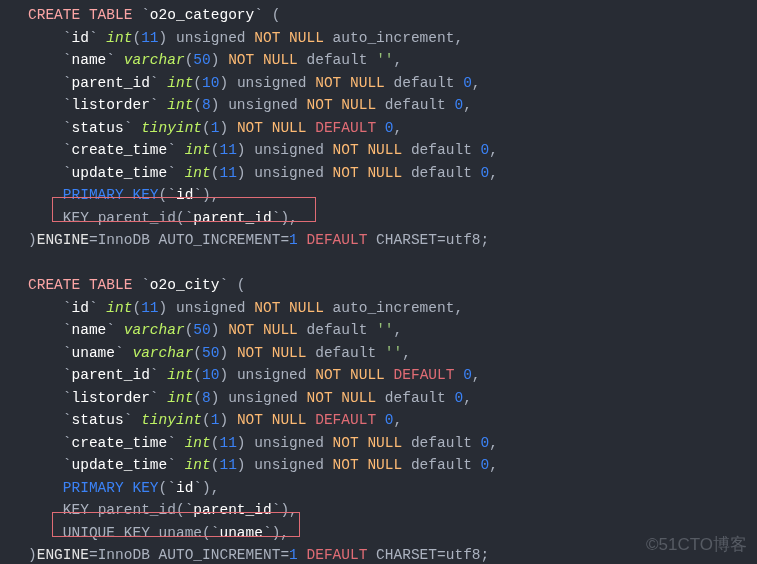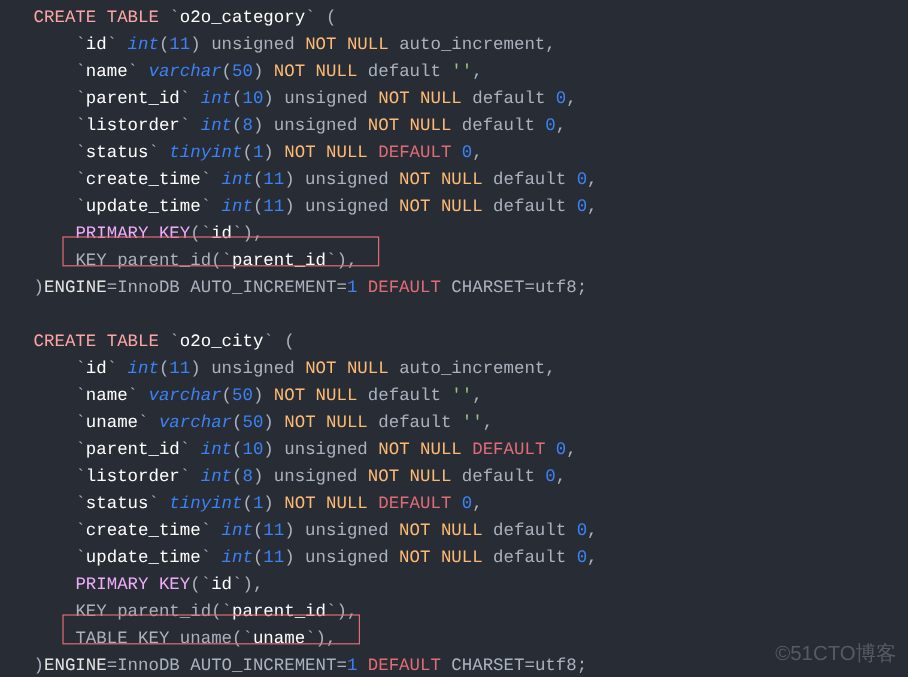--- a/index.html
+++ b/index.html
@@ -12,25 +12,25 @@
     width: 757px;
     height: 564px;
     overflow: hidden;
     position: relative;
   }
   .code-area {
     padding: 4px 0 0 28px;
     white-space: pre;
   }
   .kw-create { color: #fca5a5; }
-  .kw-type { color: #3b82f6; font-style: italic; }
+  .kw-type { color: #bef264; font-style: italic; }
   .kw-null { color: #fdba74; }
   .kw-default { color: #e06c75; }
   .kw-engine { color: #e5e5e5; }
-  .kw-primary { color: #f0abfc; }
+  .kw-primary { color: #3b82f6; }
   .identifier { color: #ffffff; }
   .number { color: #3b82f6; }
   .string { color: #98c379; }
   .plain { color: #abb2bf; }
   .highlight-box {
     position: absolute;
     border: 1px solid #e06c75;
     pointer-events: none;
   }
   .box1 { left: 52px; top: 197px; width: 264px; height: 25px; }
@@ -64,18 +64,18 @@
     <span class="plain">`</span><span class="identifier">id</span><span class="plain">` </span><span class="kw-type">int</span><span class="plain">(</span><span class="number">11</span><span class="plain">) </span><span class="plain">unsigned</span> <span class="kw-null">NOT</span> <span class="kw-null">NULL</span> <span class="plain">auto_increment</span><span class="plain">,</span>
     <span class="plain">`</span><span class="identifier">name</span><span class="plain">` </span><span class="kw-type">varchar</span><span class="plain">(</span><span class="number">50</span><span class="plain">) </span><span class="kw-null">NOT</span> <span class="kw-null">NULL</span> <span class="plain">default</span> <span class="string">''</span><span class="plain">,</span>
     <span class="plain">`</span><span class="identifier">uname</span><span class="plain">` </span><span class="kw-type">varchar</span><span class="plain">(</span><span class="number">50</span><span class="plain">) </span><span class="kw-null">NOT</span> <span class="kw-null">NULL</span> <span class="plain">default</span> <span class="string">''</span><span class="plain">,</span>
     <span class="plain">`</span><span class="identifier">parent_id</span><span class="plain">` </span><span class="kw-type">int</span><span class="plain">(</span><span class="number">10</span><span class="plain">) </span><span class="plain">unsigned</span> <span class="kw-null">NOT</span> <span class="kw-null">NULL</span> <span class="kw-default">DEFAULT</span> <span class="number">0</span><span class="plain">,</span>
     <span class="plain">`</span><span class="identifier">listorder</span><span class="plain">` </span><span class="kw-type">int</span><span class="plain">(</span><span class="number">8</span><span class="plain">) </span><span class="plain">unsigned</span> <span class="kw-null">NOT</span> <span class="kw-null">NULL</span> <span class="plain">default</span> <span class="number">0</span><span class="plain">,</span>
     <span class="plain">`</span><span class="identifier">status</span><span class="plain">` </span><span class="kw-type">tinyint</span><span class="plain">(</span><span class="number">1</span><span class="plain">) </span><span class="kw-null">NOT</span> <span class="kw-null">NULL</span> <span class="kw-default">DEFAULT</span> <span class="number">0</span><span class="plain">,</span>
     <span class="plain">`</span><span class="identifier">create_time</span><span class="plain">` </span><span class="kw-type">int</span><span class="plain">(</span><span class="number">11</span><span class="plain">) </span><span class="plain">unsigned</span> <span class="kw-null">NOT</span> <span class="kw-null">NULL</span> <span class="plain">default</span> <span class="number">0</span><span class="plain">,</span>
     <span class="plain">`</span><span class="identifier">update_time</span><span class="plain">` </span><span class="kw-type">int</span><span class="plain">(</span><span class="number">11</span><span class="plain">) </span><span class="plain">unsigned</span> <span class="kw-null">NOT</span> <span class="kw-null">NULL</span> <span class="plain">default</span> <span class="number">0</span><span class="plain">,</span>
     <span class="kw-primary">PRIMARY KEY</span><span class="plain">(`</span><span class="identifier">id</span><span class="plain">`),</span>
     <span class="plain">KEY</span> <span class="plain">parent_id</span><span class="plain">(`</span><span class="identifier">parent_id</span><span class="plain">`),</span>
-    <span class="plain">TABLE KEY</span> <span class="plain">uname</span><span class="plain">(`</span><span class="identifier">uname</span><span class="plain">`),</span>
+    <span class="plain">UNIQUE KEY</span> <span class="plain">uname</span><span class="plain">(`</span><span class="identifier">uname</span><span class="plain">`),</span>
 <span class="plain">)</span><span class="kw-engine">ENGINE</span><span class="plain">=</span><span class="plain">InnoDB</span> <span class="plain">AUTO_INCREMENT</span><span class="plain">=</span><span class="number">1</span> <span class="kw-default">DEFAULT</span> <span class="plain">CHARSET</span><span class="plain">=</span><span class="plain">utf8</span><span class="plain">;</span></div>
 
 <div class="highlight-box box1"></div>
 <div class="highlight-box box2"></div>
 <div class="watermark">©51CTO博客</div>
 
 </body></html>

